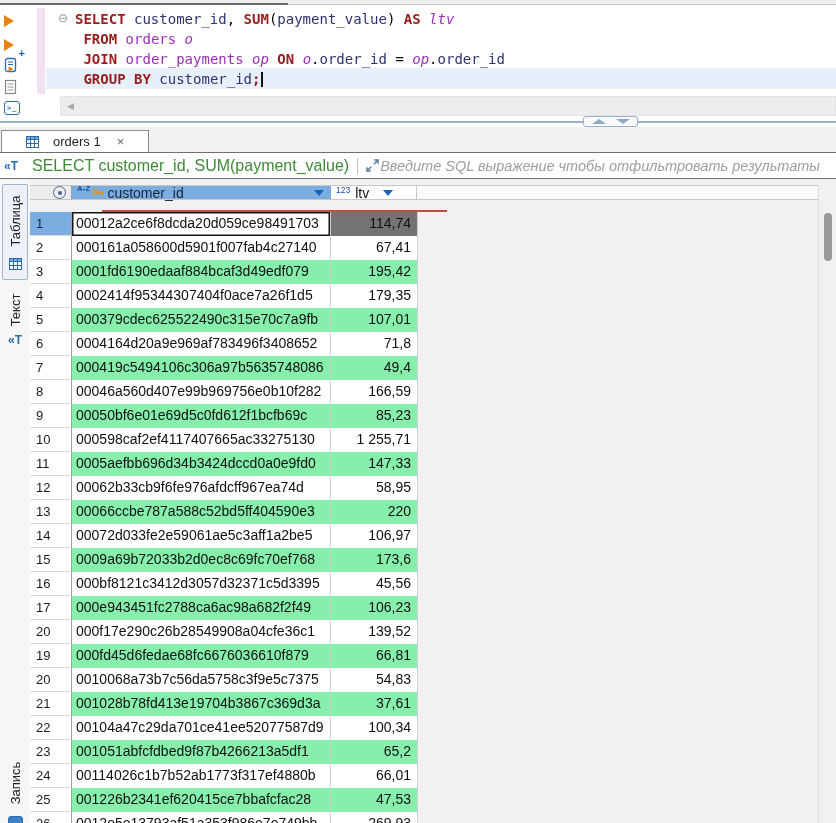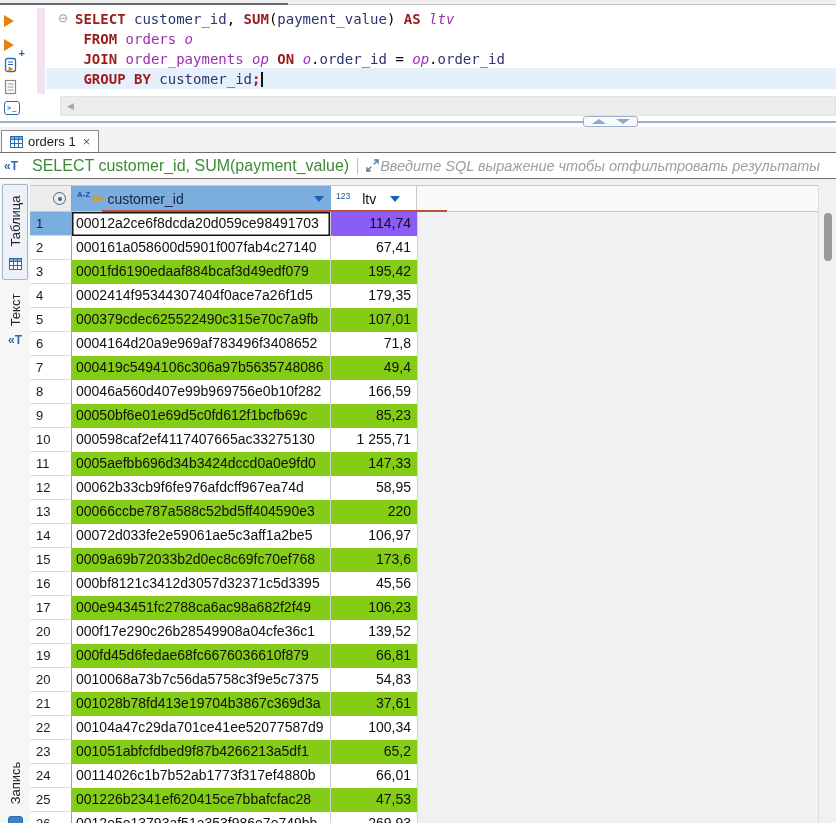--- a/index.html
+++ b/index.html
@@ -37,21 +37,21 @@
   
   .sash-line{left:0;top:121px;width:836px;height:2px;background:#9ab0cc;}
   .sash-ctrl{left:583px;top:116px;width:55px;height:11px;background:#fafafa;border:1px solid #9ab0cc;border-radius:3px;
              box-sizing:border-box;display:flex;align-items:center;justify-content:center;gap:10px;cursor:pointer;}
   .tri-up{width:0;height:0;border-left:7px solid transparent;border-right:7px solid transparent;border-bottom:5px solid #8fa9cb;}
   .tri-down{width:0;height:0;border-left:7px solid transparent;border-right:7px solid transparent;border-top:5px solid #8fa9cb;}
 
   
   .tabbar{left:0;top:127px;width:836px;height:25px;background:#f2f2f2;}
   .rtab{position:absolute;left:1px;top:3px;height:22px;background:#fff;border:1px solid #8c8c8c;border-bottom:none;
-        box-sizing:border-box;display:flex;align-items:center;gap:5px;padding:0 8px;cursor:pointer;}
+        box-sizing:border-box;display:flex;align-items:center;gap:14px;padding:0 24px;cursor:pointer;}
   .rtab-label{font-size:13px;color:#1d1d1d;}
   .rtab-close{font-size:13px;color:#5c5c5c;margin-left:2px;}
 
   
   .filterbar{left:0;top:152px;width:836px;height:27px;background:#fff;border-top:1px solid #6e6e6e;border-bottom:1px solid #6e6e6e;
              box-sizing:border-box;display:flex;align-items:center;cursor:text;}
   .sqlt-icon{margin-left:4px;font-size:12px;font-weight:bold;color:#2b6cb0;}
   .filter-query{margin-left:14px;font-size:16px;color:#3d8b37;white-space:nowrap;}
   .filter-sep{margin-left:8px;width:1px;height:16px;background:#bdbdbd;}
   .expand-icon{margin-left:7px;display:flex;}
@@ -62,50 +62,50 @@
   .side-strip{left:0;top:179px;width:30px;height:644px;background:#f6f6f6;}
   .vtab{position:absolute;left:2px;width:26px;display:flex;flex-direction:column;align-items:center;cursor:pointer;box-sizing:border-box;}
   .vtab.sel{background:#eef2f8;border:1px solid #9fb6cd;border-radius:2px;}
   .vlabel-box{position:relative;width:26px;flex:1;}
   .vlabel{position:absolute;left:50%;top:50%;transform:translate(-50%,-50%) rotate(-90deg);
           white-space:nowrap;font-size:13px;color:#222;}
   .vtab .vicon{margin-bottom:5px;}
   .record-icon{width:13px;height:13px;background:#3f7fc4;border-radius:3px;border:1px solid #2b6cb0;}
 
   
-  .grid-hdr{left:30px;top:185px;height:27px;display:flex;}
+  .grid-hdr{left:30px;top:185px;height:15px;display:flex;}
   .h-cell{box-sizing:border-box;border-top:1px solid #c8c8c8;border-bottom:1px solid #c8c8c8;display:flex;align-items:center;cursor:pointer;}
   .h-num{width:42px;background:#ececec;border-right:1px solid #9f9f9f;justify-content:flex-end;padding-right:5px;}
   .h-cid{width:259px;background:#7badde;padding-left:5px;}
   .h-ltv{width:86px;background:#fff;border-right:1px solid #c8c8c8;padding-left:5px;}
   .h-fill{width:401px;background:#fafafa;}
   .type-badge{font-size:7.5px;font-weight:bold;color:#1b4d9e;position:relative;top:-4px;margin-right:2px;letter-spacing:.3px;}
-  .num-badge{font-size:8.5px;color:#1b4d9e;position:relative;top:-3px;margin-right:10px;}
+  .num-badge{font-size:8.5px;color:#1b4d9e;position:relative;top:-3px;margin-right:3px;}
   .h-name{font-size:14px;color:#16233c;margin-left:2px;}
   .h-ltv .h-name{color:#111;}
   .hdr-arrow{width:0;height:0;border-left:5px solid transparent;border-right:5px solid transparent;border-top:6px solid #1563b8;}
   .h-cid .hdr-arrow{margin-left:auto;margin-right:7px;}
   .h-ltv .hdr-arrow{margin-left:14px;}
   .radio-icon{width:11px;height:11px;border:1.5px solid #44658c;border-radius:50%;display:flex;align-items:center;justify-content:center;}
   .radio-dot{width:4px;height:4px;background:#44658c;border-radius:50%;}
   .red-underline{left:102px;top:210px;width:345px;height:2px;background:#bf4e3e;z-index:3;}
 
   
   .rows{left:30px;top:212px;width:420px;}
   .grid-row{display:flex;height:24px;}
   .c-num{width:42px;box-sizing:border-box;border-right:1px solid #9f9f9f;border-bottom:1px solid #d8d8d8;
          font-size:13px;color:#1c1c1c;padding:4px 0 0 6px;background:#fff;cursor:pointer;}
   .c-id{width:259px;box-sizing:border-box;border-right:1px solid #cfcfcf;font-size:14px;color:#101010;
         padding:3px 0 0 4px;white-space:nowrap;overflow:hidden;background:#fff;cursor:pointer;}
   .c-ltv{width:87px;box-sizing:border-box;border-right:1px solid #cfcfcf;font-size:14px;color:#101010;
          text-align:right;padding:3px 6px 0 0;background:#fff;cursor:pointer;}
-  .striped .c-id,.striped .c-ltv{background:#84cc16;}
+  .striped .c-id,.striped .c-ltv{background:#86efac;}
   .grid-row .c-num.sel-num{background:#7badde;color:#12253e;}
   .grid-row .c-id.focused-cell{background:#fff;box-shadow:inset 0 0 0 1.5px #151515;}
-  .grid-row .c-ltv.sel-ltv{background:#8b5cf6;}
+  .grid-row .c-ltv.sel-ltv{background:#737373;}
 
   
   .v-scroll{left:818px;top:185px;width:18px;height:638px;background:#f1f1f1;border-left:1px solid #dcdcdc;box-sizing:border-box;}
   .v-thumb{position:absolute;left:5px;top:28px;width:8px;height:48px;background:#9a9a9a;border-radius:4px;cursor:pointer;}
 </style>
 </head>
 <body>
 
 <div id="root">
 

